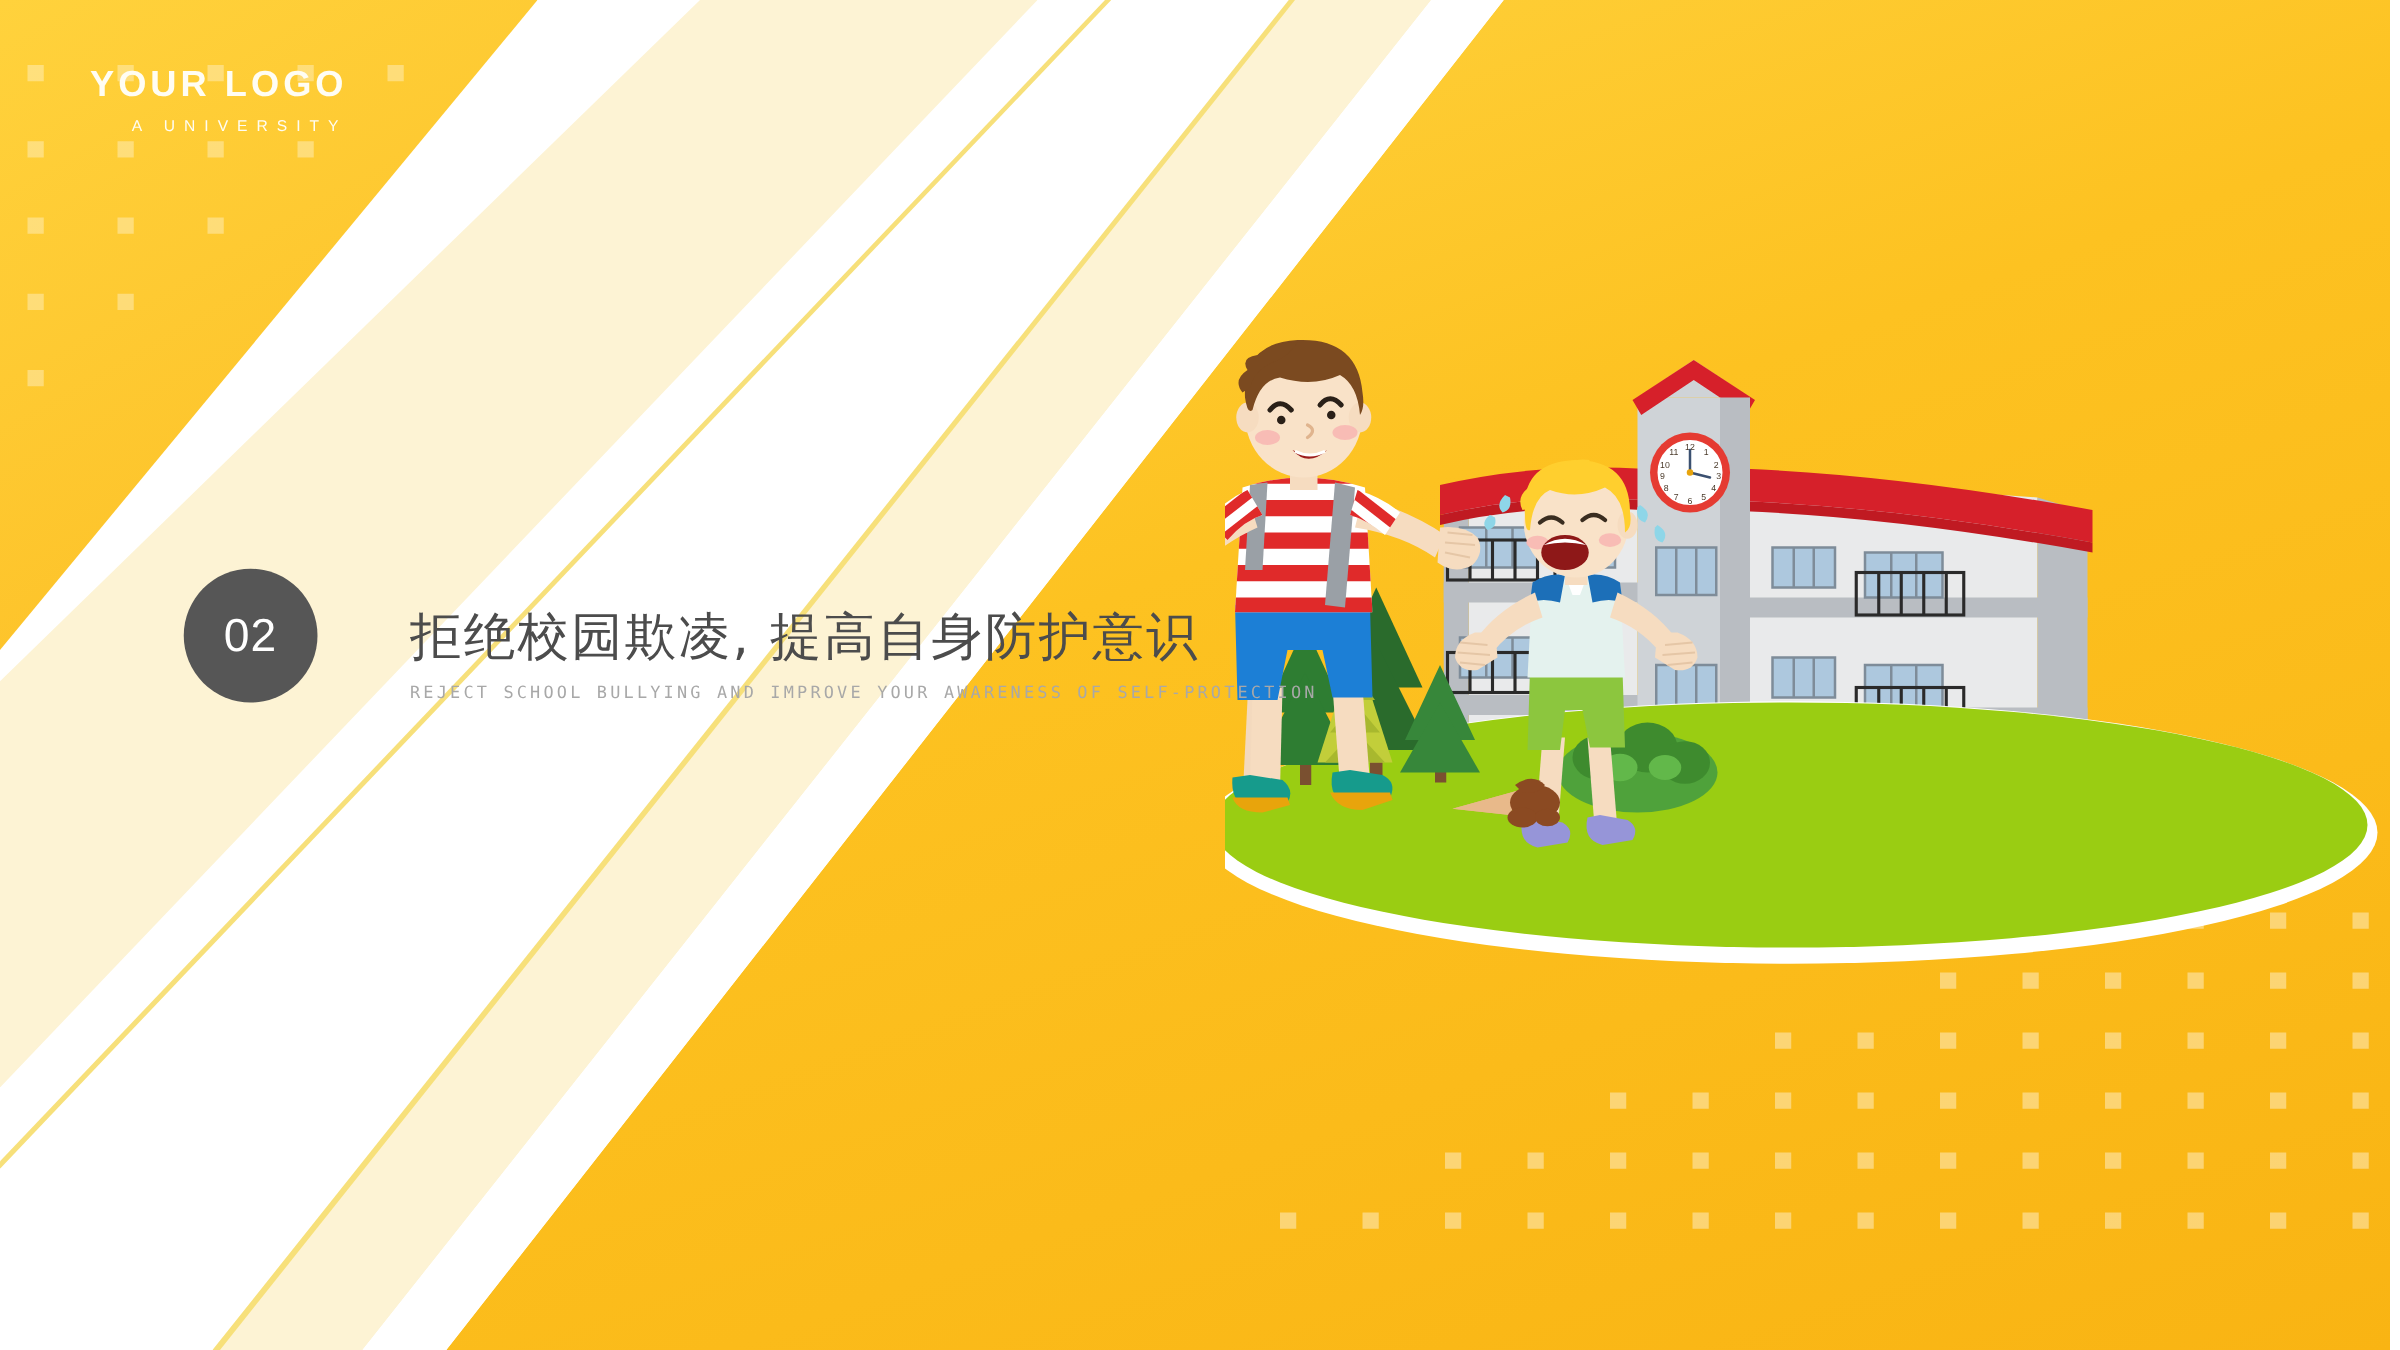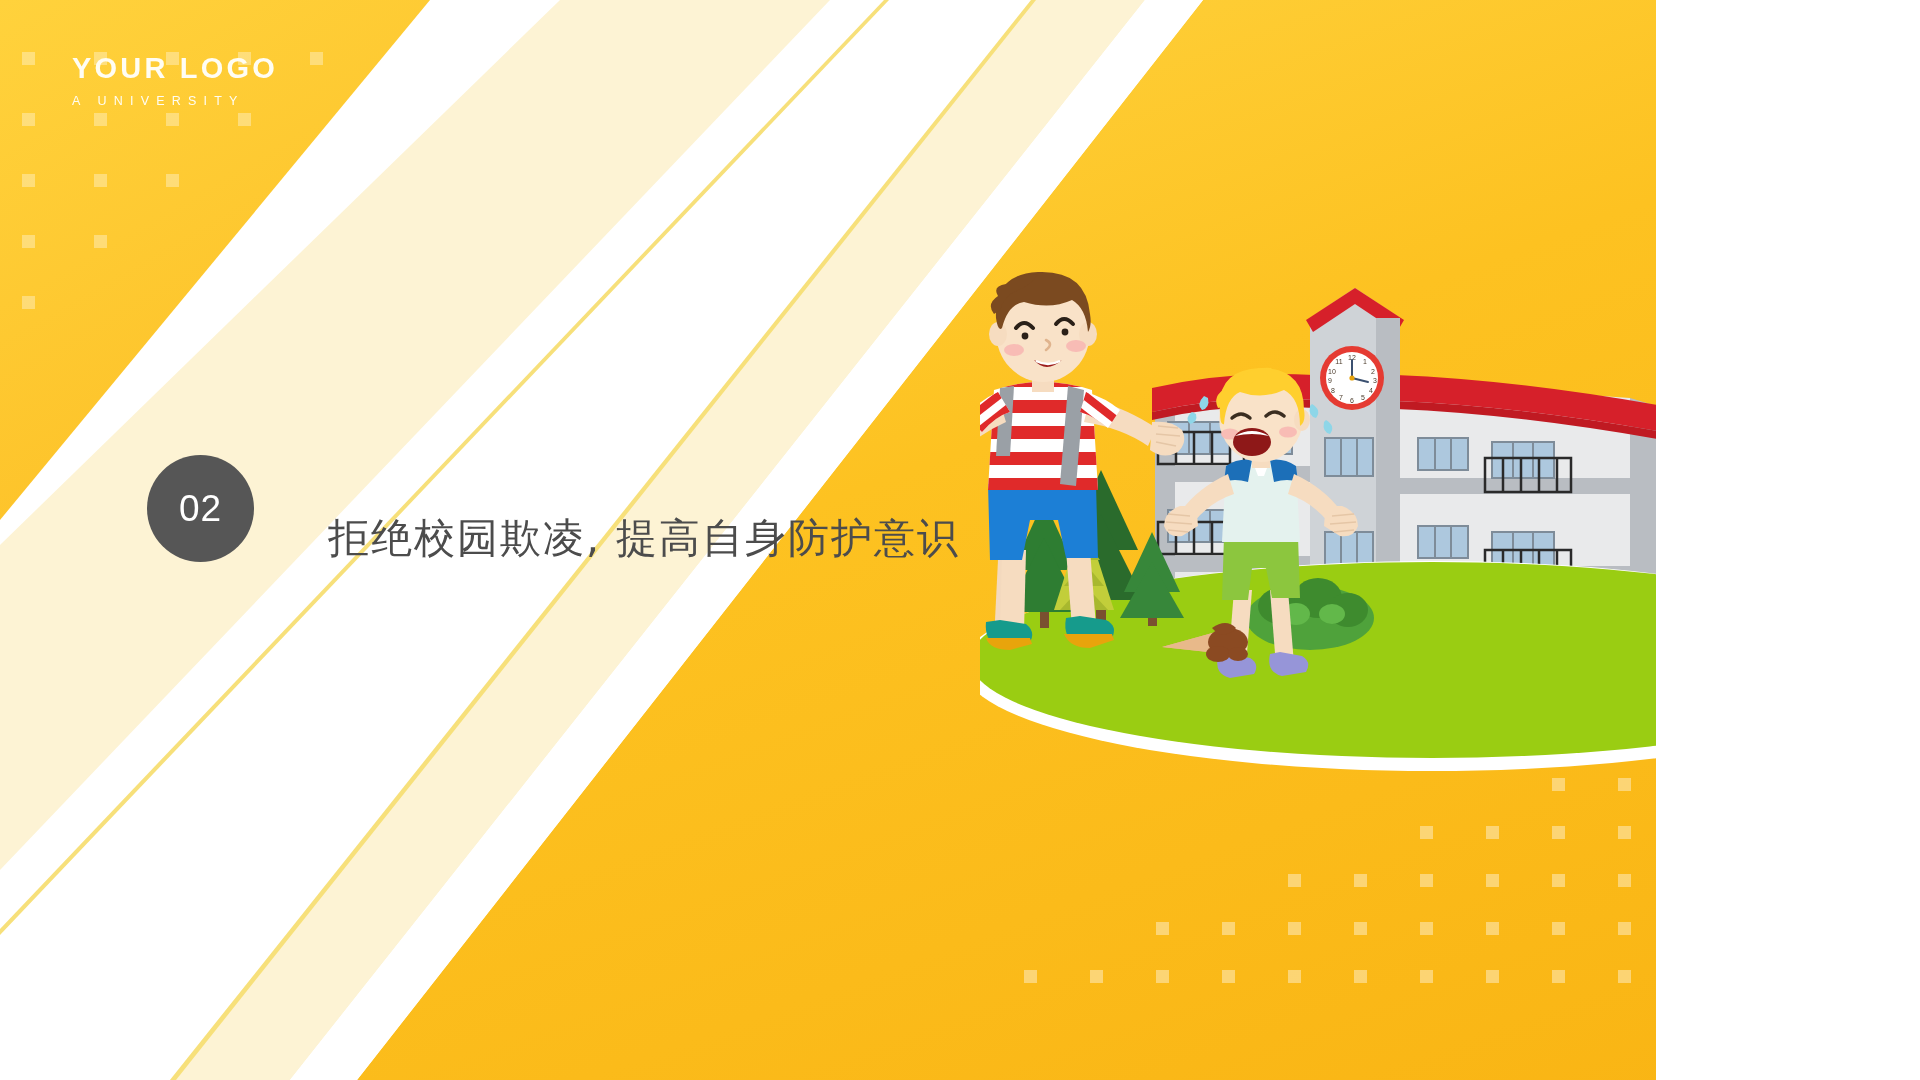--- a/index.html
+++ b/index.html
@@ -8,21 +8,21 @@
   }
   body {
     width: 1920px; height: 1080px;
     overflow: hidden;
     font-family: "Liberation Sans", sans-serif;
     position: relative;
   }
   #slide {
     position: absolute;
     left: 0; top: 0;
-    width: 1656px; height: 1080px;
+    width: 1912px; height: 1080px;
     background: #ffffff;
     overflow: hidden;
   }
 
   
   #corner-orange {
     position: absolute;
     left: 0; top: 0;
     width: 1200px; height: 1200px;
     background: linear-gradient(150deg, #FFD23C 0%, #FBB316 62%, #F9A90C 100%);
@@ -102,20 +102,21 @@
     color: #FFFDF3;
     line-height: 1;
     white-space: nowrap;
   }
   #logo-tagline {
     margin-top: 11px;
     font-size: 12.5px;
     letter-spacing: 7.2px;
     color: #FFFDF3;
     white-space: nowrap;
+    text-align: right;
   }
 
   
   #headline-block {
     position: absolute;
     left: 147px; top: 455px;
     display: flex;
     align-items: flex-end;
     z-index: 6;
   }
@@ -252,20 +253,21 @@
     <div id="logo-title">YOUR LOGO</div>
     <div id="logo-tagline">A UNIVERSITY</div>
   </div>
 
   <div id="headline-block">
     <div id="number-badge">
       <span id="number-badge-label">02</span>
     </div>
     <div id="headline-text">
       <div id="headline-main">拒绝校园欺凌, 提高自身防护意识</div>
+      <div id="headline-sub">REJECT SCHOOL BULLYING AND IMPROVE YOUR AWARENESS OF SELF-PROTECTION</div>
     </div>
   </div>
 
   <div id="illustration">
     <svg width="940" height="560" viewBox="0 0 940 560" xmlns="http://www.w3.org/2000/svg">
 
       <g>
 
         <path d="M195 118 L330 112 L330 400 L195 400 Z" fill="#E9EAEB"></path>
         <path d="M195 118 L195 400 L175 400 L175 125 Z" fill="#B9BDC2"></path>

